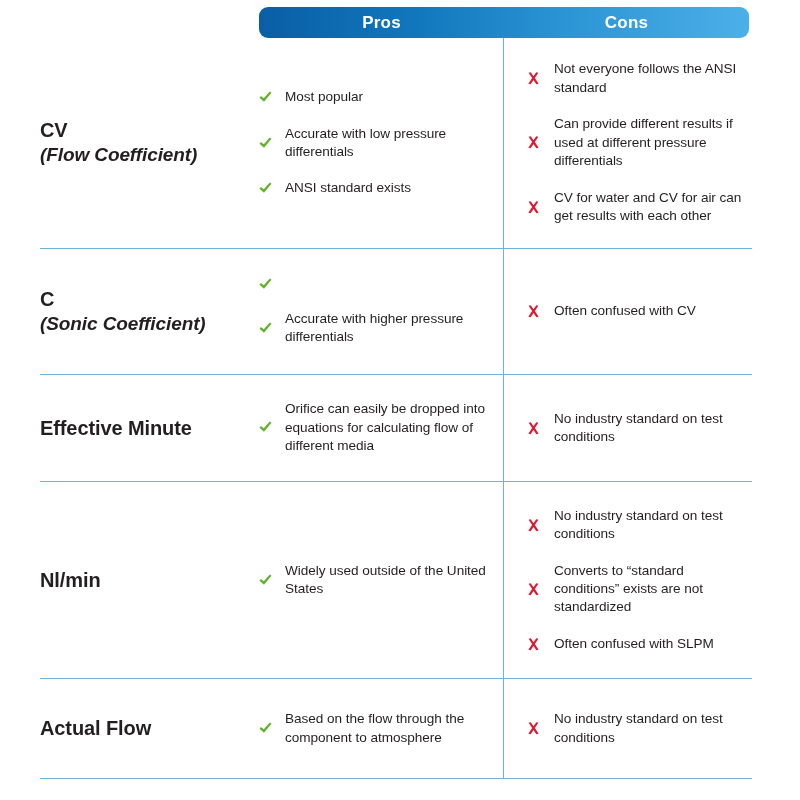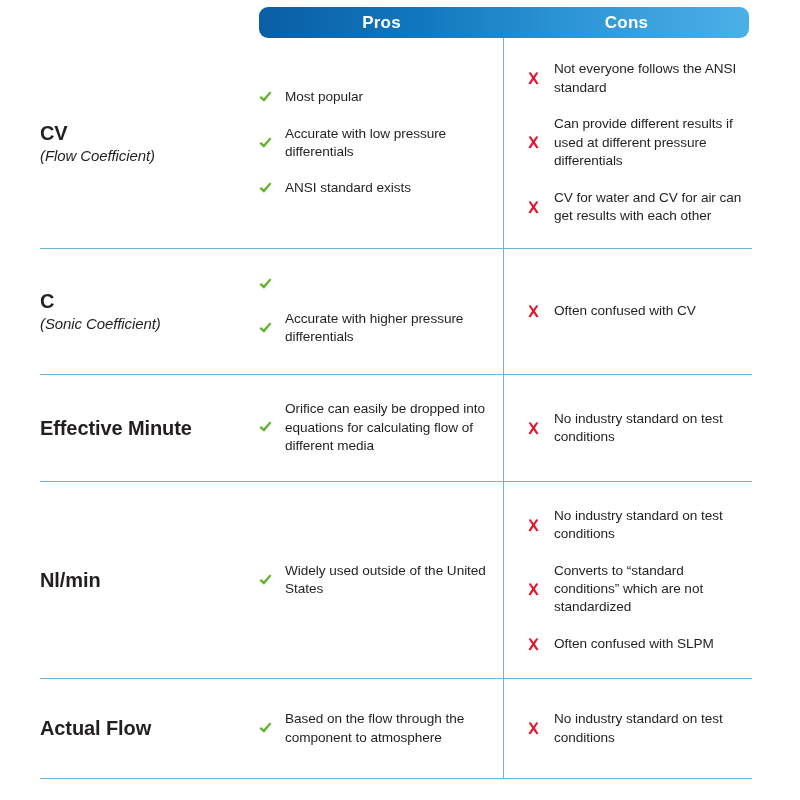--- a/index.html
+++ b/index.html
@@ -88,24 +88,25 @@
     border-left: 1.4px solid #6cb3de;
   }
 
   .label-main {
     font-size: 20px;
     font-weight: bold;
     line-height: 1.25;
     letter-spacing: -0.1px;
   }
   .label-sub {
-    font-size: 15px;
+    font-size: 19px;
     font-style: italic;
     line-height: 1.3;
     letter-spacing: -0.1px;
+    font-weight: bold;
   }
 
   
   .item {
     display: flex;
     align-items: center;
     margin: 9px 0;
   }
   .item .mark {
     flex: 0 0 27px;
@@ -274,21 +275,21 @@
               </svg>
             </span>
             <span class="txt">No industry standard on test conditions</span>
           </div>
           <div class="item">
             <span class="mark cross">
               <svg viewBox="0 0 16 16" width="13" height="13" class="svg-ico">
                 <path d="M2.0 1.0 L4.6 0.4 L8.0 5.2 L11.4 0.4 L14.0 1.0 L9.7 7.4 L14.3 14.4 L11.5 15.2 L8.0 9.9 L4.5 15.2 L1.7 14.4 L6.3 7.4 Z" fill="#e01933"></path>
               </svg>
             </span>
-            <span class="txt">Converts to “standard conditions” which are not standardized</span>
+            <span class="txt">Converts to “standard conditions” exists are not standardized</span>
           </div>
           <div class="item">
             <span class="mark cross">
               <svg viewBox="0 0 16 16" width="13" height="13" class="svg-ico">
                 <path d="M2.0 1.0 L4.6 0.4 L8.0 5.2 L11.4 0.4 L14.0 1.0 L9.7 7.4 L14.3 14.4 L11.5 15.2 L8.0 9.9 L4.5 15.2 L1.7 14.4 L6.3 7.4 Z" fill="#e01933"></path>
               </svg>
             </span>
             <span class="txt">Often confused with SLPM</span>
           </div>
         </div>

